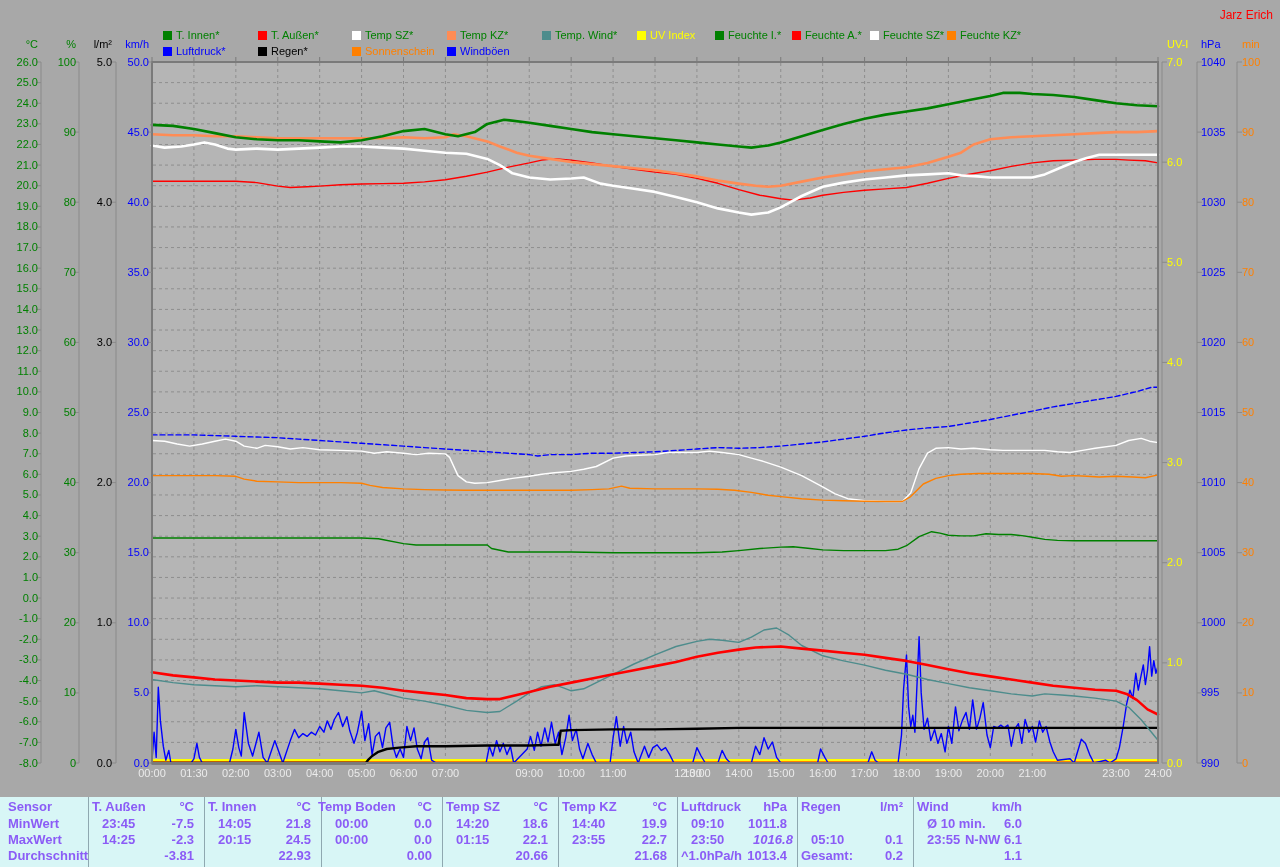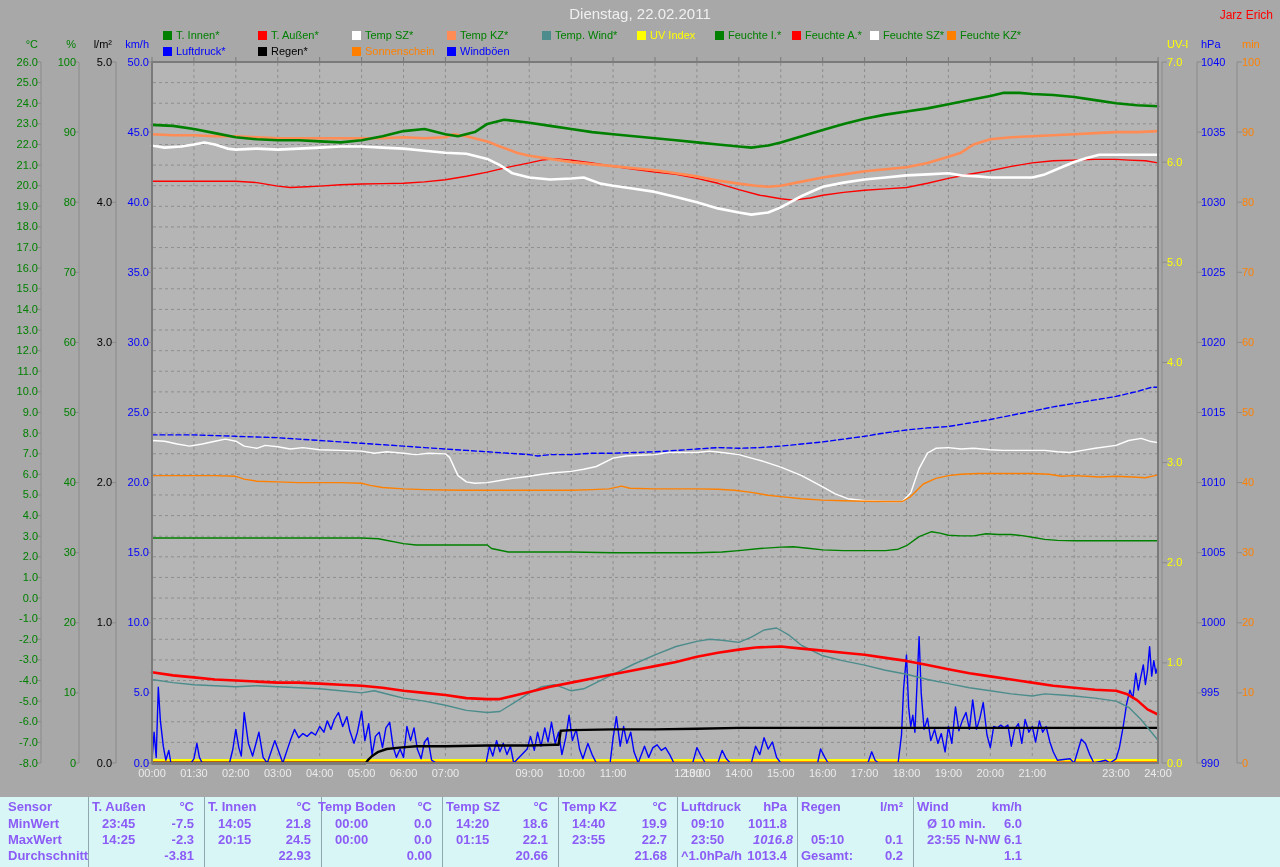--- a/index.html
+++ b/index.html
@@ -212,21 +212,20 @@
       <line x1="1237" y1="202.20000000000002" x2="1242" y2="202.20000000000002" stroke="#8a8a8a" stroke-width="1"></line>
       <line x1="1237" y1="272.29999999999995" x2="1242" y2="272.29999999999995" stroke="#8a8a8a" stroke-width="1"></line>
       <line x1="1237" y1="342.40000000000003" x2="1242" y2="342.40000000000003" stroke="#8a8a8a" stroke-width="1"></line>
       <line x1="1237" y1="412.5" x2="1242" y2="412.5" stroke="#8a8a8a" stroke-width="1"></line>
       <line x1="1237" y1="482.59999999999997" x2="1242" y2="482.59999999999997" stroke="#8a8a8a" stroke-width="1"></line>
       <line x1="1237" y1="552.7" x2="1242" y2="552.7" stroke="#8a8a8a" stroke-width="1"></line>
       <line x1="1237" y1="622.8000000000001" x2="1242" y2="622.8000000000001" stroke="#8a8a8a" stroke-width="1"></line>
       <line x1="1237" y1="692.9" x2="1242" y2="692.9" stroke="#8a8a8a" stroke-width="1"></line>
       <line x1="1237" y1="763" x2="1242" y2="763" stroke="#8a8a8a" stroke-width="1"></line>
     </svg>
-  <div id="title">Dienstag, 22.02.2011</div>
   <div id="user">Jarz Erich</div>
   <div id="legend">
       <div class="legend-item" style="left: 163px; top: 29px;"><span class="swatch" style="background: rgb(0, 128, 0);"></span><span style="color: rgb(0, 128, 0);">T. Innen*</span></div>
       <div class="legend-item" style="left: 258px; top: 29px;"><span class="swatch" style="background: rgb(255, 0, 0);"></span><span style="color: rgb(0, 128, 0);">T. Außen*</span></div>
       <div class="legend-item" style="left: 352px; top: 29px;"><span class="swatch" style="background: rgb(255, 255, 255);"></span><span style="color: rgb(0, 128, 0);">Temp SZ*</span></div>
       <div class="legend-item" style="left: 447px; top: 29px;"><span class="swatch" style="background: rgb(255, 140, 85);"></span><span style="color: rgb(0, 128, 0);">Temp KZ*</span></div>
       <div class="legend-item" style="left: 542px; top: 29px;"><span class="swatch" style="background: rgb(77, 140, 140);"></span><span style="color: rgb(0, 128, 0);">Temp. Wind*</span></div>
       <div class="legend-item" style="left: 637px; top: 29px;"><span class="swatch" style="background: rgb(255, 255, 0);"></span><span style="color: rgb(255, 255, 0);">UV Index</span></div>
       <div class="legend-item" style="left: 715px; top: 29px;"><span class="swatch" style="background: rgb(0, 128, 0);"></span><span style="color: rgb(0, 128, 0);">Feuchte I.*</span></div>
       <div class="legend-item" style="left: 792px; top: 29px;"><span class="swatch" style="background: rgb(255, 0, 0);"></span><span style="color: rgb(0, 128, 0);">Feuchte A.*</span></div>

